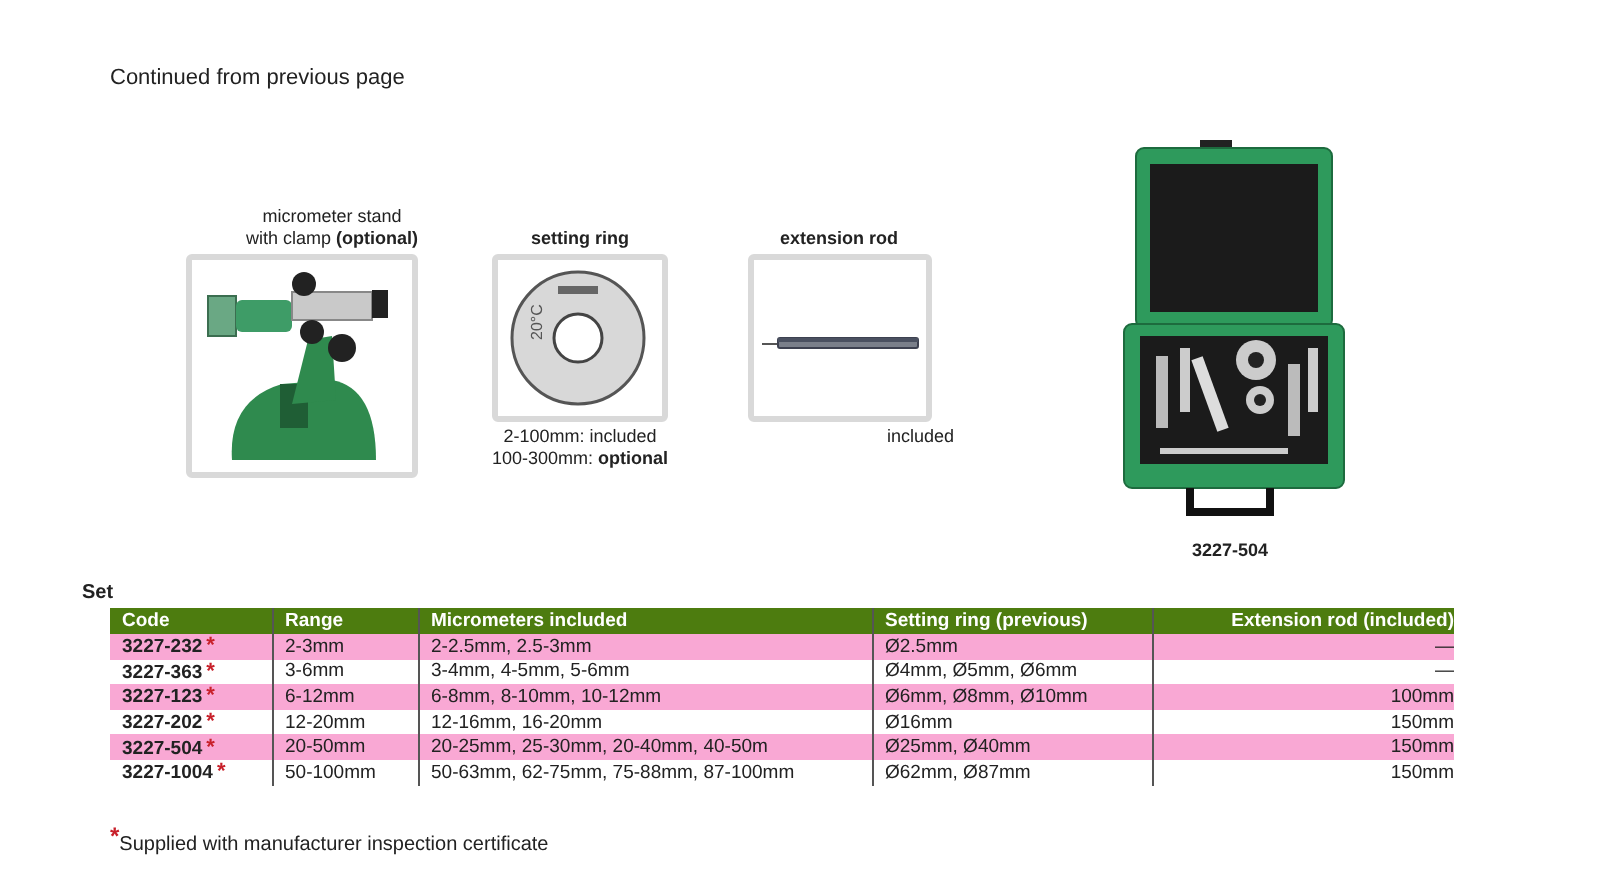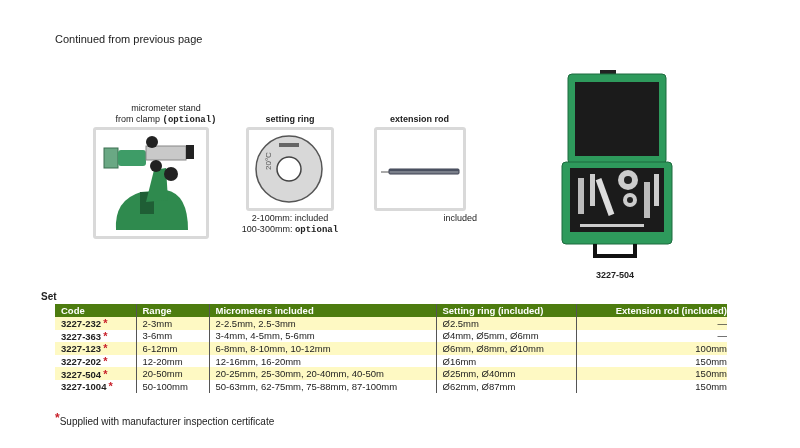--- a/index.html
+++ b/index.html
@@ -2,56 +2,56 @@
 <html><head>
 <meta charset="utf-8">
 <style>
   html, body { margin:0; padding:0; }
   body { width:800px; height:448px; background:#ffffff; position:relative; overflow:hidden;
          font-family:"Liberation Sans", sans-serif; color:#222; }
   .abs { position:absolute; }
   .continued { left:55px; top:33px; font-size:11px; color:#222; }
 
   .cap { font-size:9px; text-align:center; line-height:11px; color:#222; }
-  .cap b { font-weight:bold;font-family:Liberation Mono, monospace; }
+  .cap b { font-weight:bold; }
   .frame { background:#fff; border:3px solid #d9d9d9; border-radius:3px; box-sizing:border-box; }
 
   .stand-cap { left:96px; top:103px; width:140px; }
   .stand-frame { left:93px; top:127px; width:116px; height:112px; }
   .ring-cap { left:235px; top:114px; width:110px; font-weight:bold; }
   .ring-frame { left:246px; top:127px; width:88px; height:84px; }
   .ring-note { left:225px; top:213px; width:130px; }
   .rod-cap { left:362px; top:114px; width:115px; font-weight:bold; }
   .rod-frame { left:374px; top:127px; width:92px; height:84px; }
   .rod-note { left:362px; top:213px; width:115px;text-align:right; }
 
   .case-wrap { left:540px; top:70px; width:148px; height:190px; }
   .case-label { left:560px; top:270px; width:110px; text-align:center; font-size:9px; font-weight:bold; }
 
   .set-label { left:41px; top:291px; font-size:10px; font-weight:bold; }
   table.spec { position:absolute; left:55px; top:304px; width:672px; border-collapse:collapse; font-size:9.5px; }
   table.spec th { background:#4d7c0f; color:#fff; text-align:left; font-weight:bold; height:13px; padding:0 0 0 6px; font-size:9.5px; }
   table.spec td { height:12.6px; padding:0 0 0 6px; color:#222; white-space:nowrap; }
-  table.spec tr.odd td { background:#fef9c3; }
+  table.spec tr.odd td { background:#f9a8d4; }
   table.spec tr.even td { background:#fff; }
   table.spec th + th, table.spec td + td { border-left:1px solid #555; }
   table.spec th.c5, table.spec td.c5 { text-align:right; padding-left:16px; }
   table.spec td.c1 { font-weight:bold; }
   .star { color:#c8202a; font-weight:bold; font-size:11px; margin-left:2px; }
   .foot { left:55px; top:411px; font-size:10px; }
   .foot .fstar { color:#c8202a; font-weight:bold; font-size:12px; vertical-align:3px; }
 </style>
 </head>
 <body>
 
 <div class="abs continued">Continued from previous page</div>
 
 <div class="abs cap stand-cap">
   <div>micrometer stand</div>
-  <div><span>from clamp</span> <b>(optional)</b></div>
+  <div><span>with clamp</span> <b>(optional)</b></div>
 </div>
 <div class="abs frame stand-frame">
   <svg width="110" height="106" viewBox="0 0 110 106">
     <path d="M20 100 Q18 70 45 62 L70 60 Q92 64 92 100 Z" fill="#2f8a4e"></path>
     <rect x="44" y="62" width="14" height="22" fill="#1f5e35"></rect>
     <path d="M50 72 L58 40 L70 38 L72 70 Z" fill="#2f8a4e"></path>
     <circle cx="75" cy="44" r="7" fill="#222"></circle>
     <rect x="8" y="18" width="14" height="20" fill="#6aa884" stroke="#3b6e50"></rect>
     <rect x="22" y="20" width="28" height="16" rx="3" fill="#3e9c67"></rect>
     <rect x="50" y="16" width="40" height="14" fill="#c9c9c9" stroke="#888"></rect>
@@ -114,21 +114,21 @@
       <col style="width:73px">
       <col style="width:227px">
       <col style="width:140px">
       <col style="width:151px">
     </colgroup>
   <thead>
     <tr>
       <th>Code</th>
       <th>Range</th>
       <th>Micrometers included</th>
-      <th>Setting ring (included)</th>
+      <th>Setting ring (previous)</th>
       <th class="c5">Extension rod (included)</th>
     </tr>
   </thead>
   <tbody>
     <tr class="odd">
       <td class="c1"><span>3227-232</span><span class="star">*</span></td>
       <td>2-3mm</td>
       <td>2-2.5mm, 2.5-3mm</td>
       <td>Ø2.5mm</td>
       <td class="c5">—</td>

